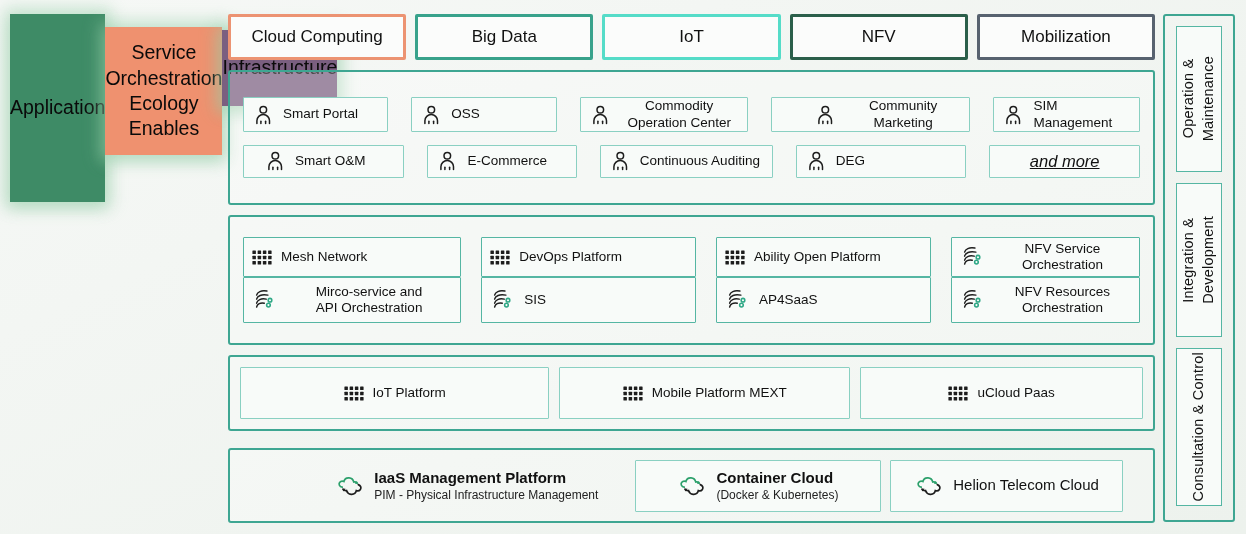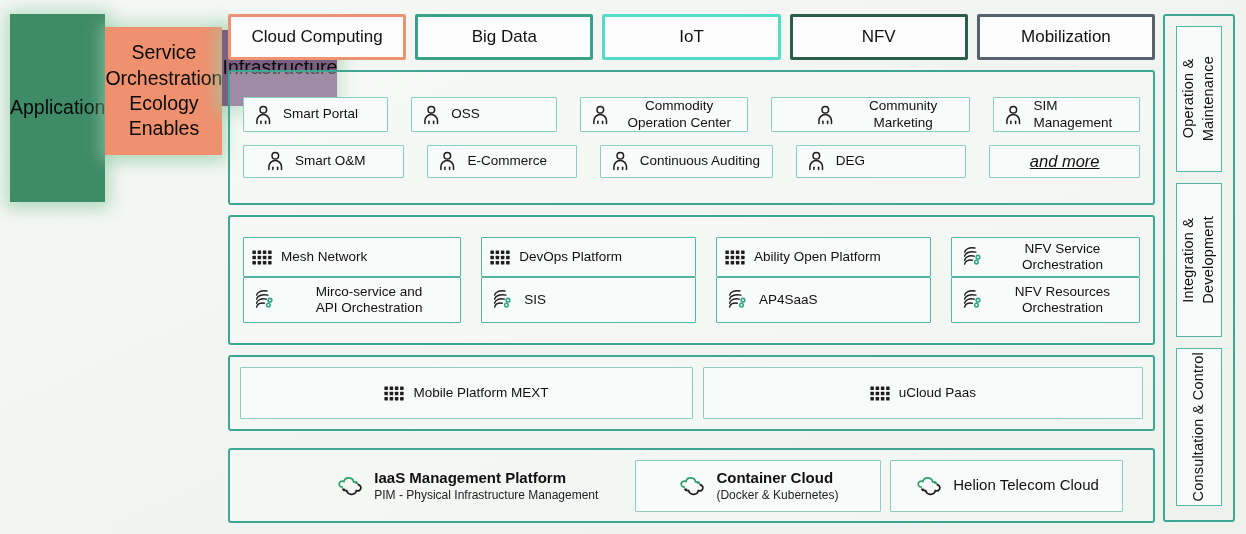--- a/index.html
+++ b/index.html
@@ -366,20 +366,39 @@
       </g>
               </svg>
             </span>
             <span class="label multiline">NFV Resources
 Orchestration</span>
           </div>
         </div>
       </div>
     <div class="container" id="sys-container">
         <div class="row" style="gap: 10px;">
+          <div class="item" style="flex: 1.1 1 0%; min-height: 52px;">
+            <span class="icon">
+              <svg width="20" height="15" viewBox="0 0 19.5 14.5">
+                <rect x="0.4" y="0.4" width="3.4" height="3.4" rx="0.5" fill="#1D1D1D"></rect>
+                <rect x="5.5" y="0.4" width="3.4" height="3.4" rx="0.5" fill="#1D1D1D"></rect>
+                <rect x="10.6" y="0.4" width="3.4" height="3.4" rx="0.5" fill="#1D1D1D"></rect>
+                <rect x="15.7" y="0.4" width="3.4" height="3.4" rx="0.5" fill="#1D1D1D"></rect>
+                <rect x="0.4" y="5.5" width="3.4" height="3.4" rx="0.5" fill="#1D1D1D"></rect>
+                <rect x="5.5" y="5.5" width="3.4" height="3.4" rx="0.5" fill="#1D1D1D"></rect>
+                <rect x="10.6" y="5.5" width="3.4" height="3.4" rx="0.5" fill="#1D1D1D"></rect>
+                <rect x="15.7" y="5.5" width="3.4" height="3.4" rx="0.5" fill="#1D1D1D"></rect>
+                <rect x="0.4" y="10.6" width="3.4" height="3.4" rx="0.5" fill="#1D1D1D"></rect>
+                <rect x="5.5" y="10.6" width="3.4" height="3.4" rx="0.5" fill="#1D1D1D"></rect>
+                <rect x="10.6" y="10.6" width="3.4" height="3.4" rx="0.5" fill="#1D1D1D"></rect>
+                <rect x="15.7" y="10.6" width="3.4" height="3.4" rx="0.5" fill="#1D1D1D"></rect>
+              </svg>
+            </span>
+            <span class="label">IoT Platform</span>
+          </div>
           <div class="item" style="flex: 1.03 1 0%; min-height: 52px;">
             <span class="icon">
               <svg width="20" height="15" viewBox="0 0 19.5 14.5">
                 <rect x="0.4" y="0.4" width="3.4" height="3.4" rx="0.5" fill="#1D1D1D"></rect>
                 <rect x="5.5" y="0.4" width="3.4" height="3.4" rx="0.5" fill="#1D1D1D"></rect>
                 <rect x="10.6" y="0.4" width="3.4" height="3.4" rx="0.5" fill="#1D1D1D"></rect>
                 <rect x="15.7" y="0.4" width="3.4" height="3.4" rx="0.5" fill="#1D1D1D"></rect>
                 <rect x="0.4" y="5.5" width="3.4" height="3.4" rx="0.5" fill="#1D1D1D"></rect>
                 <rect x="5.5" y="5.5" width="3.4" height="3.4" rx="0.5" fill="#1D1D1D"></rect>
                 <rect x="10.6" y="5.5" width="3.4" height="3.4" rx="0.5" fill="#1D1D1D"></rect>

